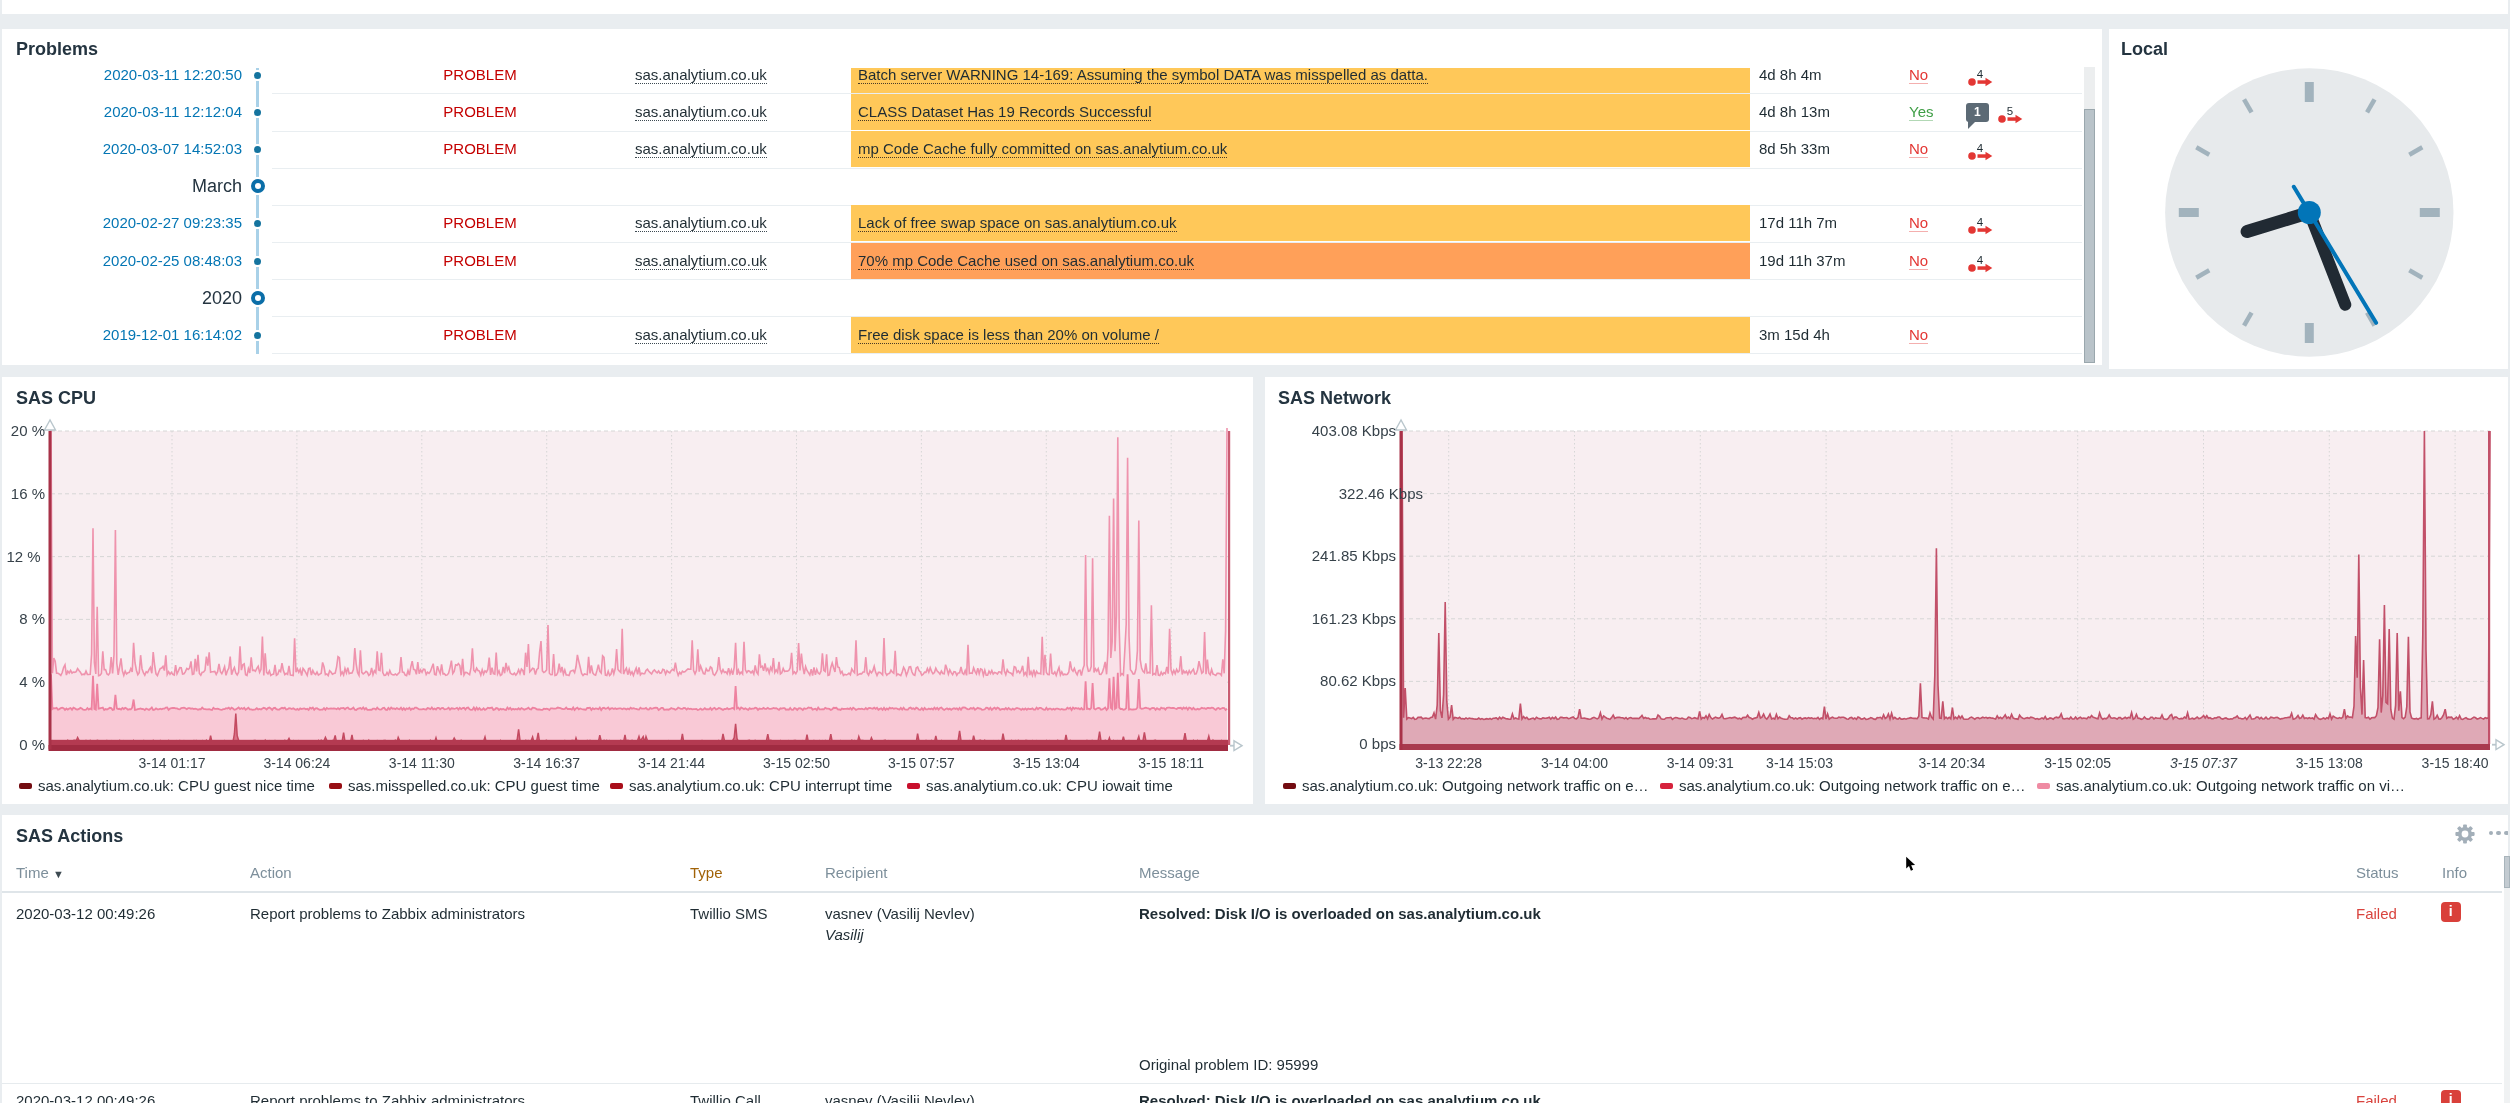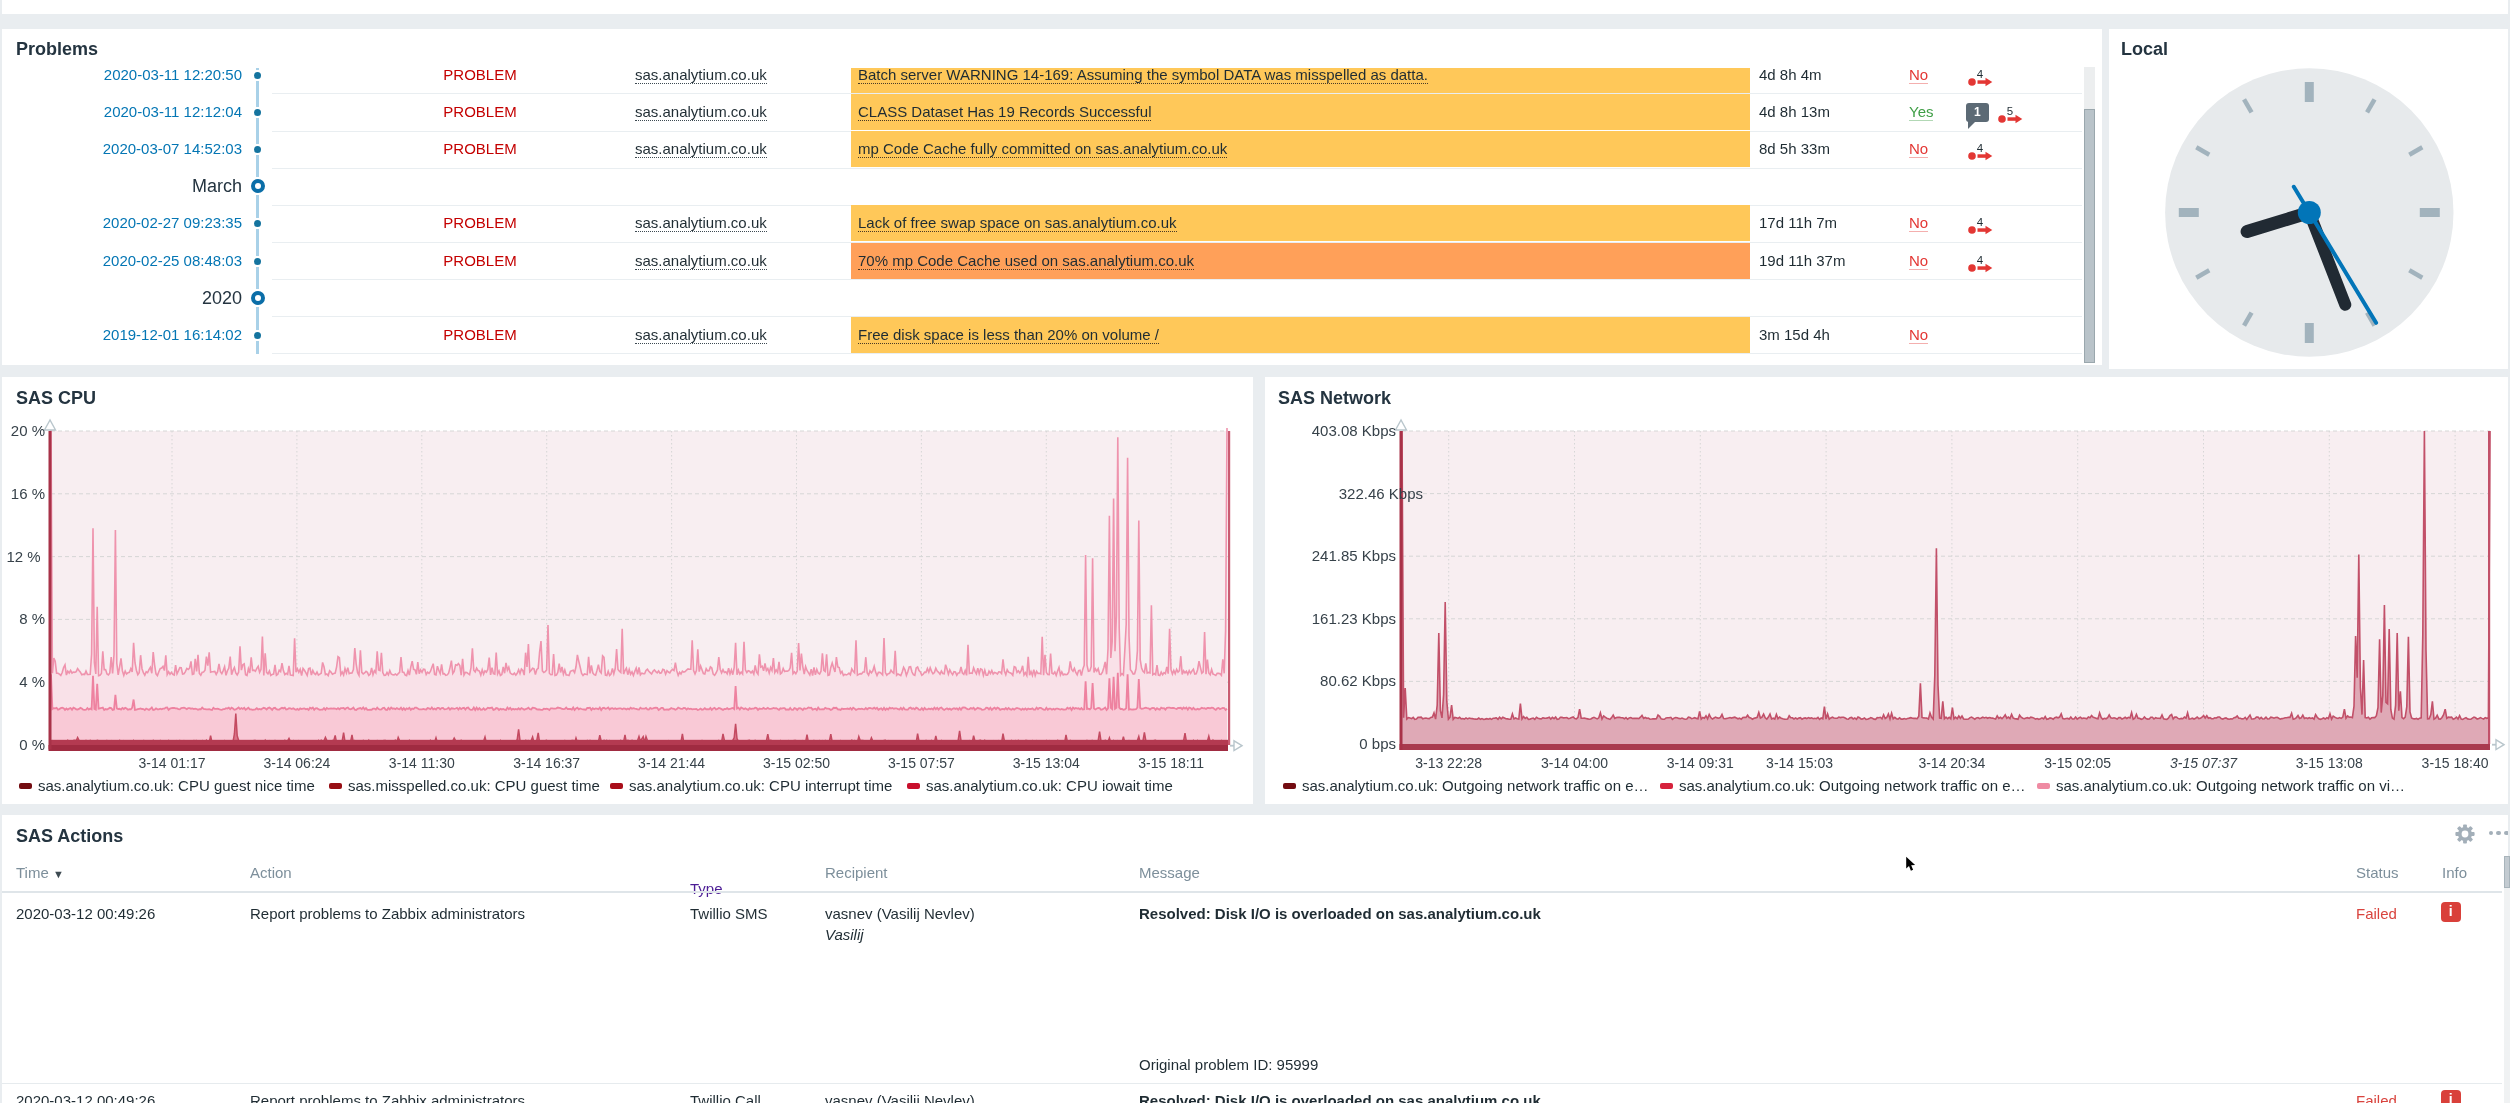--- a/index.html
+++ b/index.html
@@ -258,21 +258,21 @@
       <rect x="8.1" y="0.4" width="3.8" height="4.2" rx="0.8" fill="#a3afb9" transform="rotate(225 10 10)"></rect>
       <rect x="8.1" y="0.4" width="3.8" height="4.2" rx="0.8" fill="#a3afb9" transform="rotate(270 10 10)"></rect>
       <rect x="8.1" y="0.4" width="3.8" height="4.2" rx="0.8" fill="#a3afb9" transform="rotate(315 10 10)"></rect>
       <circle cx="10" cy="10" r="3.4" fill="#fff"></circle>
     </svg>
     <div class="abs" style="left:2486.5px;top:15.6px;width:4.9px;height:4.9px;border-radius:50%;background:#a3afb9;"></div>
     <div class="abs" style="left:2494.4px;top:15.6px;width:4.9px;height:4.9px;border-radius:50%;background:#a3afb9;"></div>
     <div class="abs" style="left:2502.3px;top:15.6px;width:4.9px;height:4.9px;border-radius:50%;background:#a3afb9;"></div>
     <div class="t" style="left:14px;top:49px;color:#7d8f9b;">Time <span style="color:#3d4a52;font-size:11px;">▼</span></div>
     <div class="t" style="left:248px;top:49px;color:#7d8f9b;">Action</div>
-    <div class="t" style="left:688px;top:49px;color:#4c1d95;margin-top:16px;">Type</div>
+    <div class="t" style="left:688px;top:49px;color:#a16207;">Type</div>
     <div class="t" style="left:823px;top:49px;color:#7d8f9b;">Recipient</div>
     <div class="t" style="left:1137px;top:49px;color:#7d8f9b;">Message</div>
     <div class="t" style="left:2354px;top:49px;color:#7d8f9b;">Status</div>
     <div class="t" style="left:2440px;top:49px;color:#7d8f9b;">Info</div>
     <div class="abs" style="left:0px;top:76px;width:2500px;height:2px;background:#dfe5e9;"></div>
     <div class="t" style="left:14px;top:89.5px;">2020-03-12 00:49:26</div>
     <div class="t" style="left:248px;top:89.5px;">Report problems to Zabbix administrators</div>
     <div class="t" style="left:688px;top:89.5px;">Twillio SMS</div>
     <div class="t" style="left:823px;top:89.5px;">vasnev (Vasilij Nevlev)</div>
     <div class="t" style="left:823px;top:110.8px;font-style:italic;">Vasilij</div>

